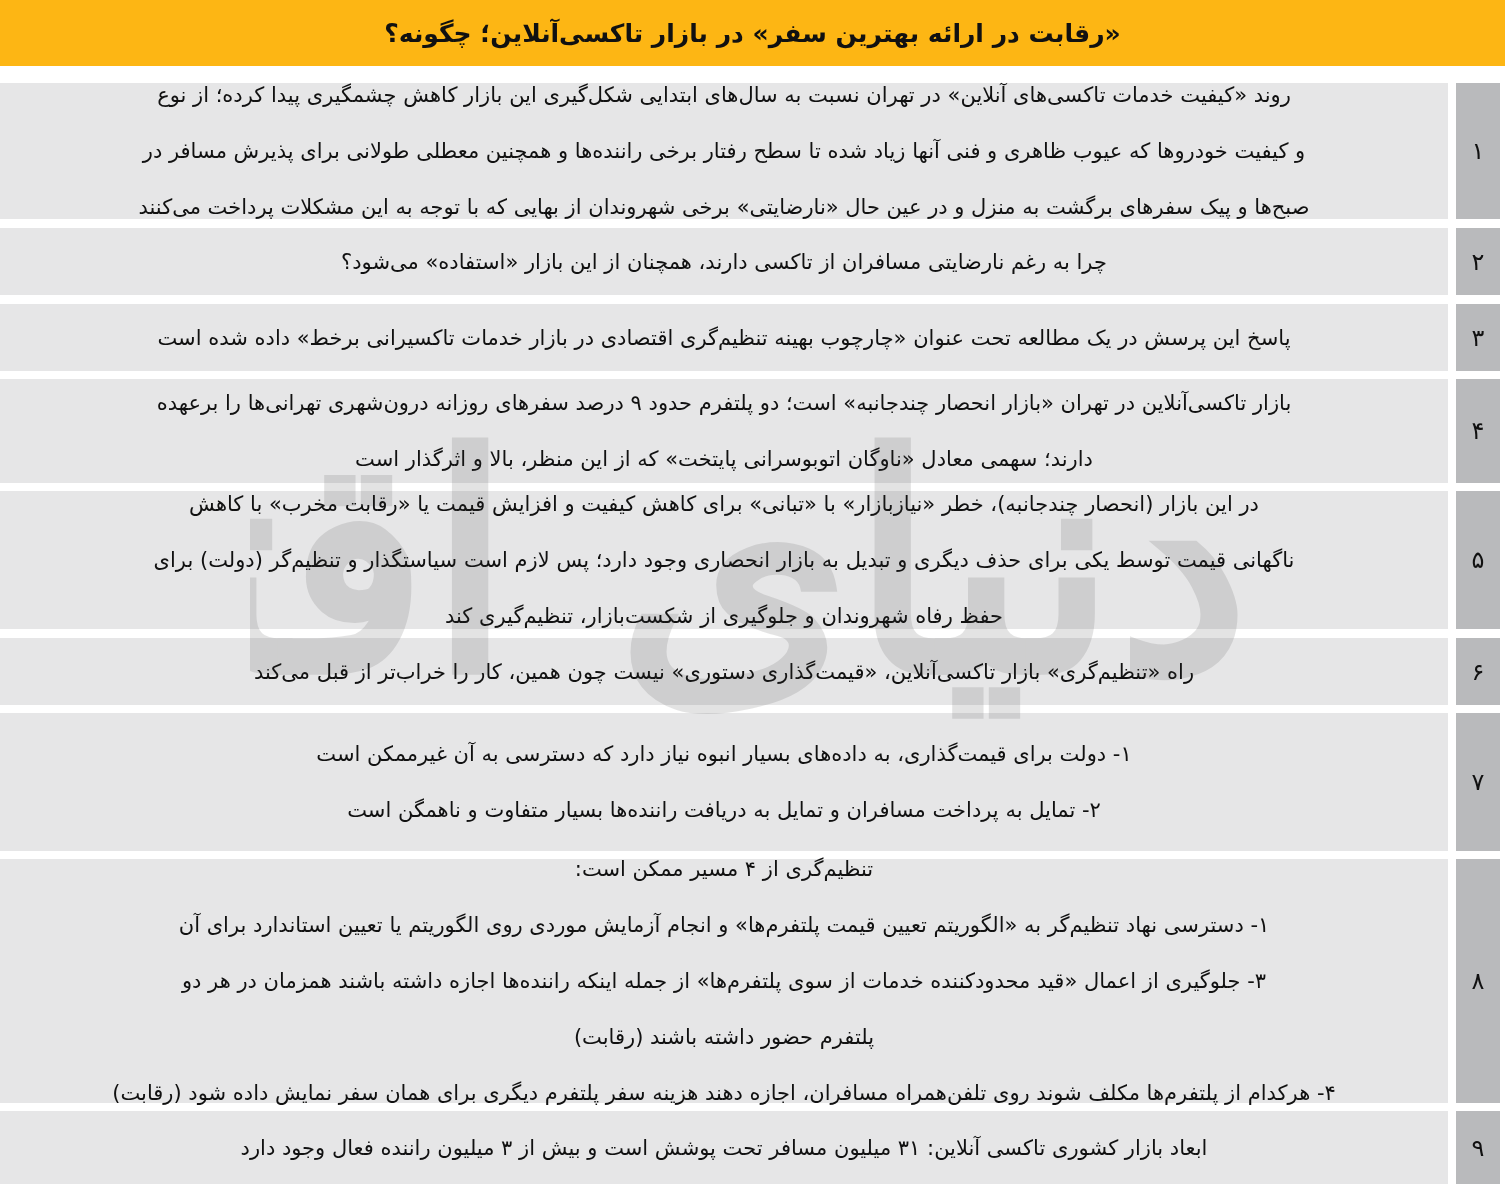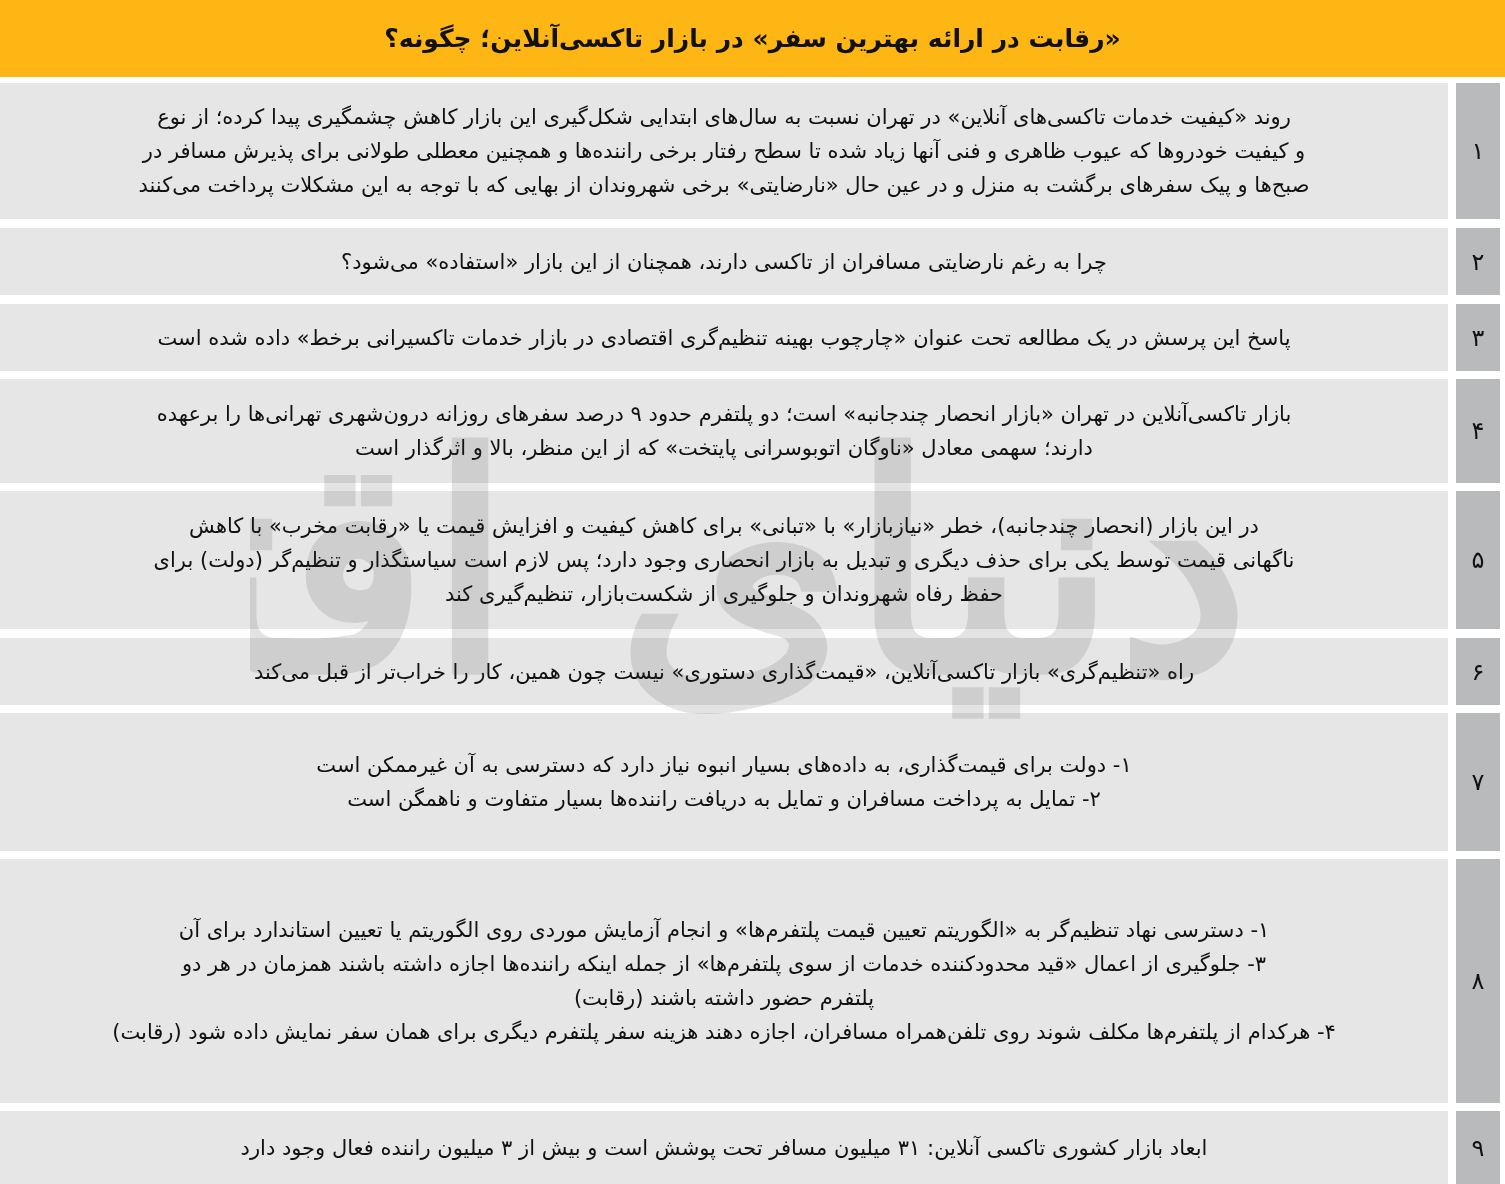--- a/index.html
+++ b/index.html
@@ -11,21 +11,21 @@
       width: 1505px;
       height: 1184px;
       position: relative;
       overflow: hidden;
       font-family: "DejaVu Sans", sans-serif;
       color: #111111;
     }
     .header {
       position: absolute;
       left: 0; top: 0;
-      width: 1505px; height: 77px;
+      width: 1505px; height: 66px;
       background: #fdb614;
       display: flex;
       align-items: center;
       justify-content: center;
       direction: rtl;
       text-align: center;
     }
     .header-title {
       font-size: 25px;
       font-weight: bold;
@@ -58,20 +58,21 @@
       background: #e6e6e7;
       display: flex;
       flex-direction: column;
       align-items: center;
       justify-content: center;
       text-align: center;
       padding: 0 18px;
       box-sizing: border-box;
       font-size: 21px;
       line-height: 34px;
+      gap: 22px;
     }
     .text-cell .line {
       display: block;
       white-space: nowrap;
     }
     .watermark {
       position: absolute;
       left: 250px;
       top: 400px;
       width: 1000px;
@@ -148,20 +149,21 @@
   <div class="num-cell">۷</div>
   <div class="text-cell">
     <span class="line">۱- دولت برای قیمت‌گذاری، به داده‌های بسیار انبوه نیاز دارد که دسترسی به آن غیرممکن است</span>
     <span class="line">۲- تمایل به پرداخت مسافران و تمایل به دریافت راننده‌ها بسیار متفاوت و ناهمگن است</span>
   </div>
 </div>
 
 <div class="row" style="top:859px;height:244px;">
   <div class="num-cell">۸</div>
   <div class="text-cell">
+    <span class="line">تنظیم‌گری از ۴ مسیر ممکن است:</span>
     <span class="line">۱- دسترسی نهاد تنظیم‌گر به «الگوریتم تعیین قیمت پلتفرم‌ها» و انجام آزمایش موردی روی الگوریتم یا تعیین استاندارد برای آن</span>
     <span class="line">۳- جلوگیری از اعمال «قید محدودکننده خدمات از سوی پلتفرم‌ها» از جمله اینکه راننده‌ها اجازه داشته باشند همزمان در هر دو</span>
     <span class="line">پلتفرم حضور داشته باشند (رقابت)</span>
     <span class="line">۴- هرکدام از پلتفرم‌ها مکلف شوند روی تلفن‌همراه مسافران، اجازه دهند هزینه سفر پلتفرم دیگری برای همان سفر نمایش داده شود (رقابت)</span>
   </div>
 </div>
 
 <div class="row" style="top:1111px;height:73px;">
   <div class="num-cell">۹</div>
   <div class="text-cell">

